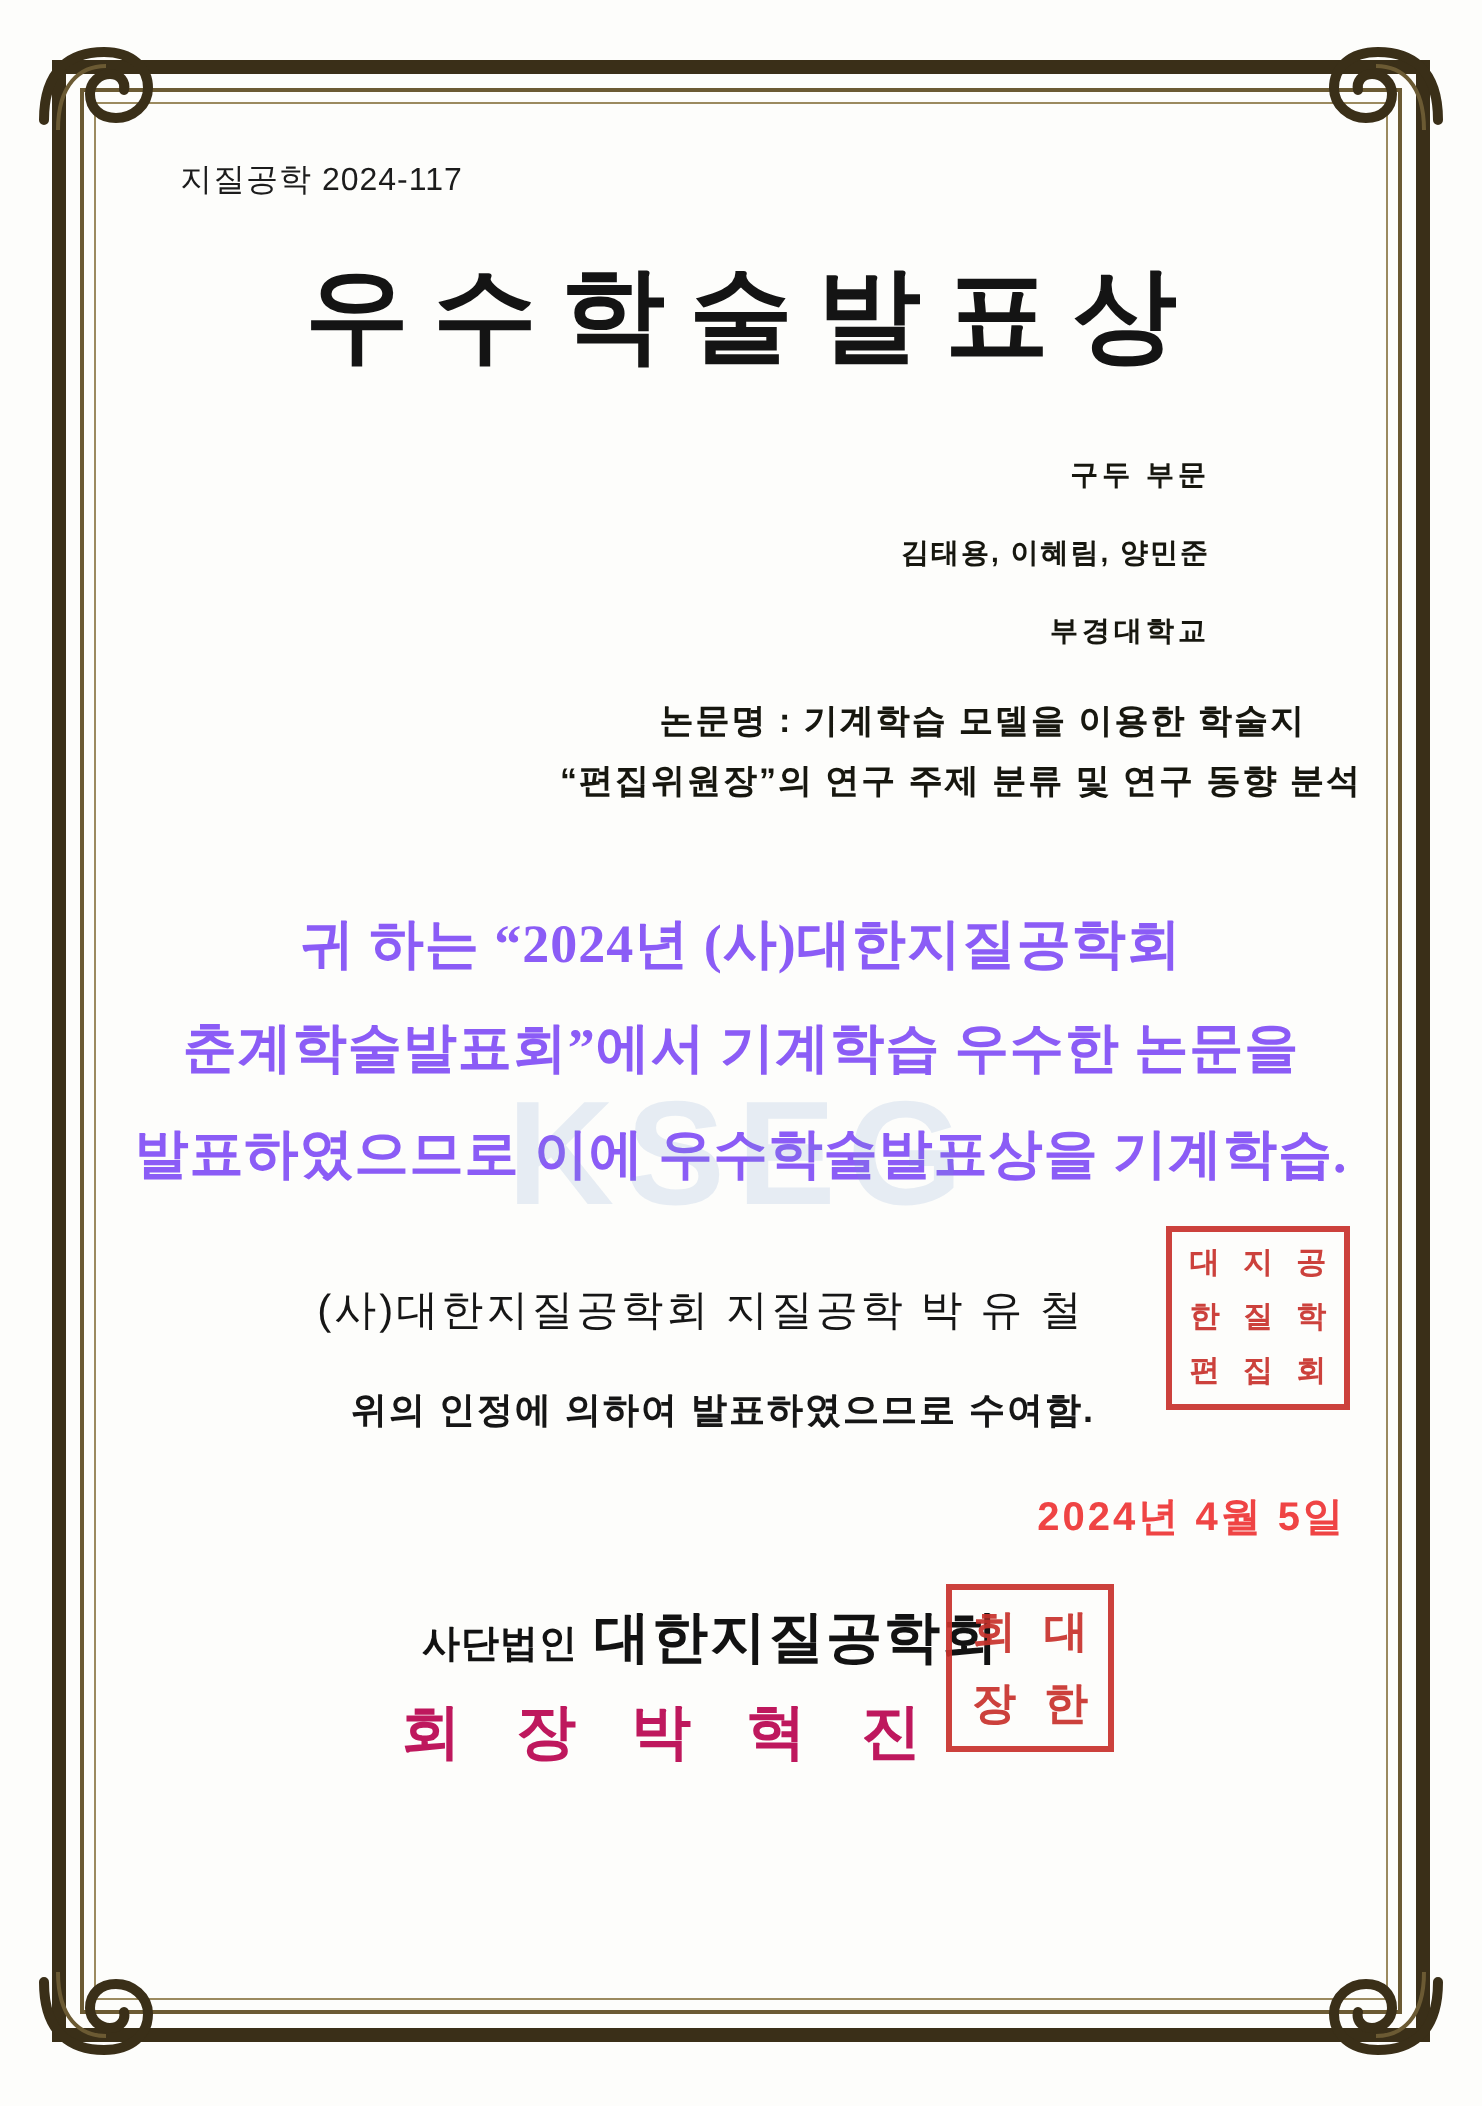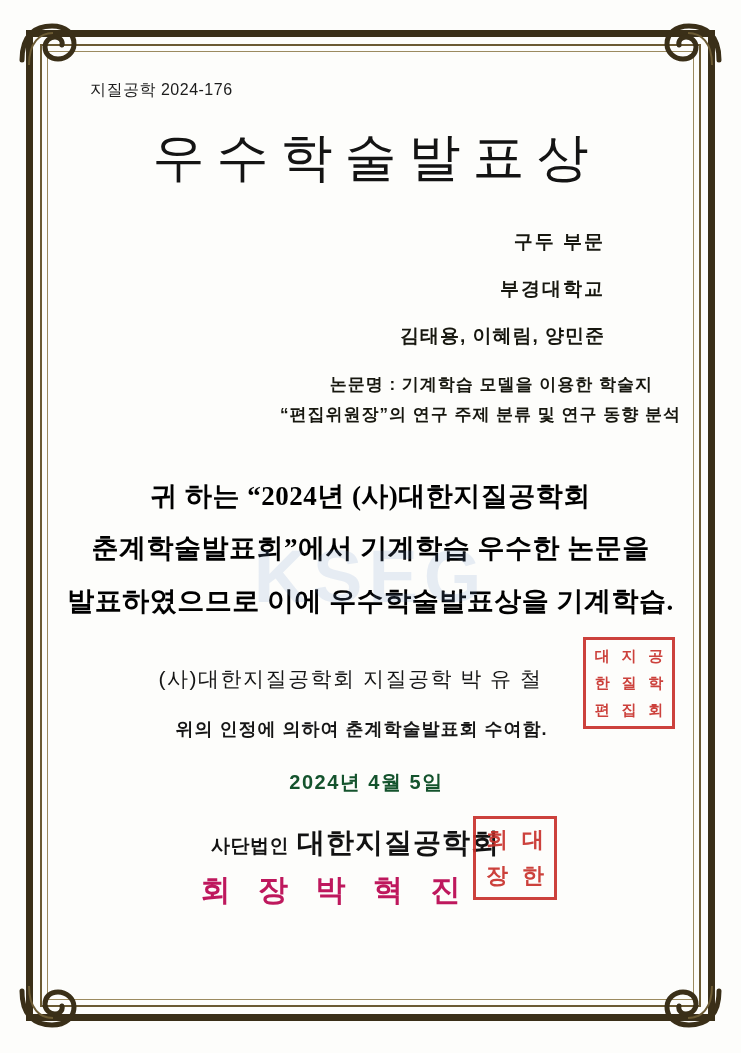--- a/index.html
+++ b/index.html
@@ -80,35 +80,35 @@
     font-size: 16px;
     letter-spacing: 0.5px;
     color: #1c1c1c;
     margin: 16px 0 0 30px;
   }
 
   .award-title {
     text-align: center;
     font-family: "Liberation Serif", serif;
     font-size: 52px;
-    font-weight: 400;
+    font-weight: 700;
     letter-spacing: 12px;
     color: #141414;
     margin: 22px 0 0 0;
     text-indent: 12px;
   }
 
   .meta-block {
     margin-top: 36px;
     text-align: right;
     padding-right: 76px;
   }
   .meta-line {
     font-family: "Liberation Sans", sans-serif;
-    font-size: 19px;
+    font-size: 14px;
     font-weight: 700;
     letter-spacing: 2px;
     color: #17170f;
     margin-bottom: 21px;
   }
   .meta-line.authors { letter-spacing: 1px; }
 
   .paper-block {
     margin-top: 14px;
     text-align: right;
@@ -122,21 +122,21 @@
   .paper-line-1 { padding-right: 28px; }
   .paper-line-2 { padding-left: 26px; }
 
   .body-block {
     margin-top: 40px;
     text-align: center;
     font-family: "Liberation Serif", serif;
     font-size: 27px;
     font-weight: 700;
     letter-spacing: 0.5px;
-    color: #000000;
+    color: #8b5cf6;
     line-height: 1.95;
   }
   .body-line { white-space: nowrap; }
 
   .signature-block {
     margin-top: 38px;
     position: relative;
     text-align: center;
   }
   .editor-line {
@@ -154,22 +154,23 @@
     letter-spacing: 1px;
     color: #161616;
     padding-right: 18px;
   }
   .date-line {
     margin-top: 28px;
     font-family: "Liberation Sans", sans-serif;
     font-size: 20px;
     font-weight: 700;
     letter-spacing: 1.5px;
-    color: #14532d;
+    color: #ef4444;
     padding-right: 8px;
+    text-align: right;
   }
 
   .org-block {
     margin-top: 28px;
     text-align: center;
     position: relative;
   }
   .org-line {
     font-family: "Liberation Serif", serif;
     font-size: 28px;
@@ -277,28 +278,28 @@
   </div>
   <div class="corner corner-br">
     <svg width="74" height="74" viewBox="0 0 74 74" aria-hidden="true">
       <path d="M6 40 C6 14, 20 6, 36 6 C50 6, 58 14, 58 24 C58 33, 50 39, 42 39 C34 39, 29 34, 29 27 C29 21, 34 17, 39 17 C44 17, 47 21, 46 25" fill="none" stroke="#3a2f18" stroke-width="5" stroke-linecap="round"></path>
       <path d="M13 45 C13 22, 24 13, 37 13" fill="none" stroke="#6b5a33" stroke-width="2"></path>
     </svg>
   </div>
 
   <div class="content">
 
-    <div class="doc-number">지질공학 2024-176</div>
+    <div class="doc-number">지질공학 2024-117</div>
 
     <div class="award-title">우수학술발표상</div>
 
     <div class="meta-block">
       <div class="meta-line">구두 부문</div>
+      <div class="meta-line authors">김태용, 이혜림, 양민준</div>
       <div class="meta-line">부경대학교</div>
-      <div class="meta-line authors">김태용, 이혜림, 양민준</div>
     </div>
 
     <div class="paper-block">
       <div class="paper-line-1">논문명 : 기계학습 모델을 이용한 학술지</div>
       <div class="paper-line-2">“편집위원장”의 연구 주제 분류 및 연구 동향 분석</div>
     </div>
 
     <div class="watermark">KSEG</div>
 
     <div class="body-block">
@@ -314,21 +315,21 @@
         <span>공</span>
         <span>한</span>
         <span>질</span>
         <span>학</span>
         <span>편</span>
         <span>집</span>
         <span>회</span>
       </div>
 
       <div class="editor-line">(사)대한지질공학회 지질공학 박 유 철</div>
-      <div class="confer-line">위의 인정에 의하여 춘계학술발표회 수여함.</div>
+      <div class="confer-line">위의 인정에 의하여 발표하였으므로 수여함.</div>
       <div class="date-line">2024년 4월 5일</div>
     </div>
 
     <div class="org-block">
       <div class="seal seal-president">
         <span>회</span>
         <span>대</span>
         <span>장</span>
         <span>한</span>
       </div>

